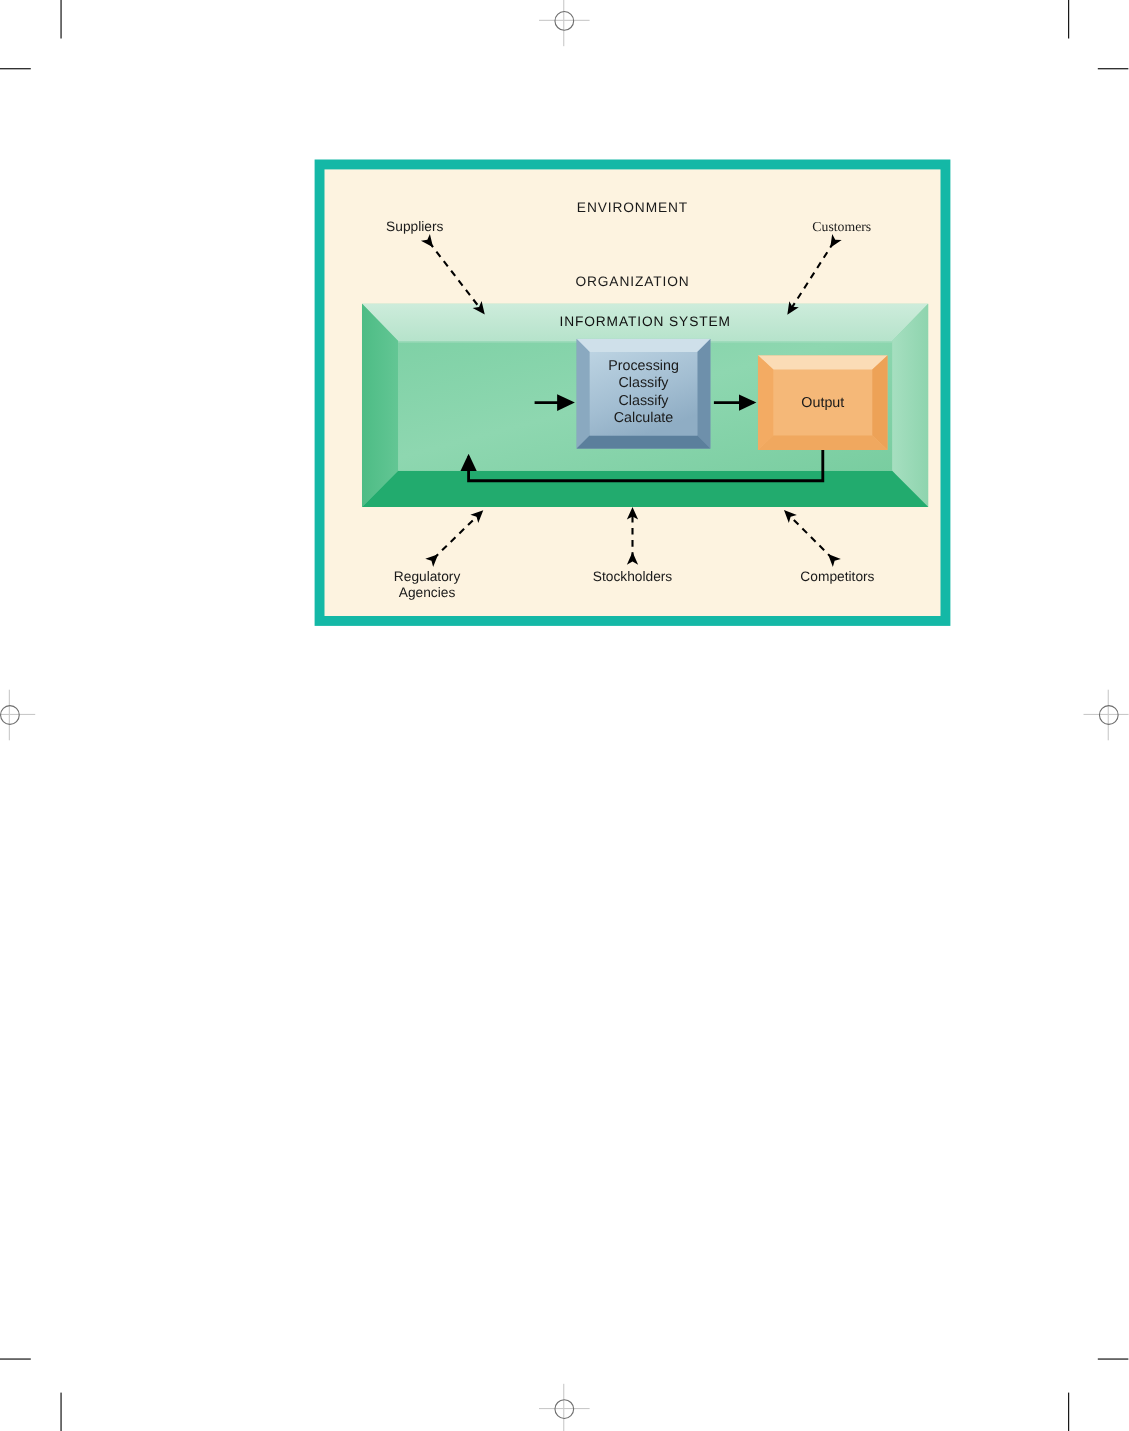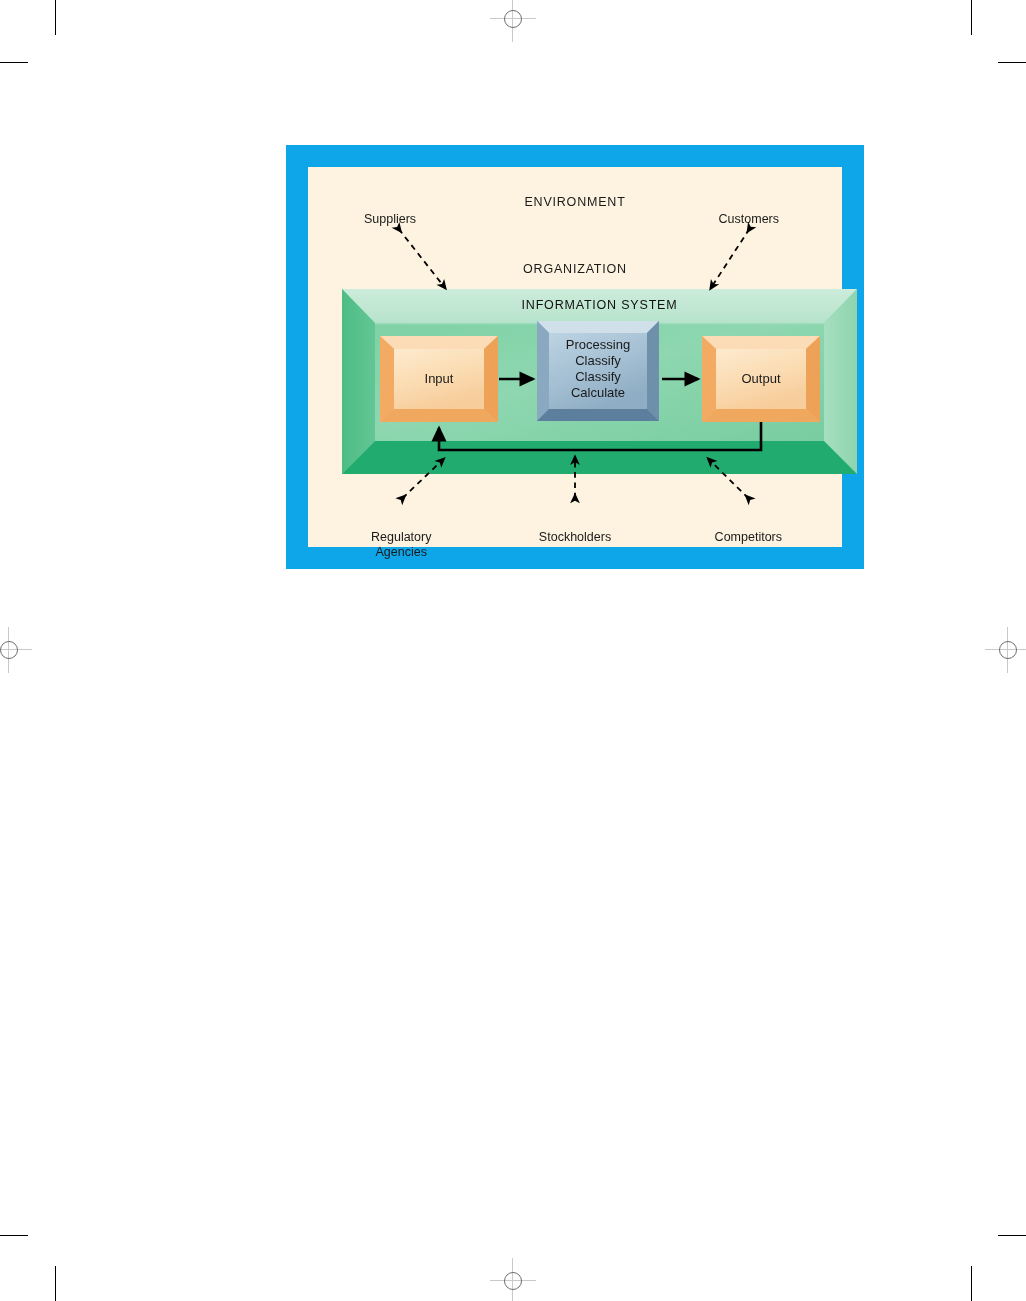--- a/index.html
+++ b/index.html
@@ -47,23 +47,23 @@
     background: #c9c9c9;
   }
 
   
   #figure {
     position: absolute;
     left: 286px;
     top: 145px;
     width: 578px;
     height: 424px;
-    background: #0ea5e9;            
+    background: #14b8a6;            
     box-sizing: border-box;
-    padding: 22px;
+    padding: 9px;
   }
   #figure-inner {
     width: 100%;
     height: 100%;
     background: #fdf3e0;            
     position: relative;
     box-sizing: border-box;
   }
 
   
@@ -88,21 +88,21 @@
 
   .env-label {
     position: absolute;
     font-size: 12.5px;
     color: #1a1a1a;
     white-space: nowrap;
     text-align: center;
     line-height: 15px;
   }
   #suppliers-label    { left: 56px;  top: 45px; }
-  #customers-label    { right: 63px; top: 45px; }
+  #customers-label    { right: 63px; top: 45px; font-family: Liberation Serif, serif; }
   #regulatory-label   { left: 63px;  top: 363px; }
   #stockholders-label { left: 50%; transform: translateX(-50%); top: 363px; }
   #competitors-label  { right: 60px; top: 363px; }
 
   
   #is-box {
     position: absolute;
     left: 34px;
     top: 122px;
     width: 515px;
@@ -287,38 +287,20 @@
           </marker>
         </defs>
 
         <line x1="157" y1="90" x2="191" y2="90" stroke="#000" stroke-width="2.6" marker-end="url(#solidhead)"></line>
 
         <line x1="320" y1="90" x2="356" y2="90" stroke="#000" stroke-width="2.6" marker-end="url(#solidhead)"></line>
 
         <path d="M419,133 L419,161 L97,161 L97,139" fill="none" stroke="#000" stroke-width="2.6" marker-end="url(#solidhead-up)"></path>
       </svg>
 
-      <div class="node" id="input-node">
-        <svg width="118" height="86" viewBox="0 0 118 86">
-          <defs>
-            <linearGradient id="oFace" x1="0" y1="0" x2="0.4" y2="1">
-              <stop offset="0%" stop-color="#fdeace"></stop>
-              <stop offset="55%" stop-color="#fbdcb3"></stop>
-              <stop offset="100%" stop-color="#f7cd9b"></stop>
-            </linearGradient>
-          </defs>
-          <rect x="0" y="0" width="118" height="86" fill="#f5b878"></rect>
-          <polygon points="0,0 118,0 104,13 14,13" fill="#fbdcb6"></polygon>
-          <polygon points="0,0 14,13 14,73 0,86" fill="#f3ab63"></polygon>
-          <polygon points="118,0 118,86 104,73 104,13" fill="#eda257"></polygon>
-          <polygon points="0,86 118,86 104,73 14,73" fill="#f0a85f"></polygon>
-          <rect x="14" y="13" width="90" height="60" fill="url(#oFace)"></rect>
-        </svg>
-        <div class="node-text">Input</div>
-      </div>
 
       <div class="node" id="proc-node">
         <svg width="122" height="100" viewBox="0 0 122 100">
           <defs>
             <linearGradient id="bFace" x1="0" y1="0" x2="0.5" y2="1">
               <stop offset="0%" stop-color="#bcd3e2"></stop>
               <stop offset="60%" stop-color="#a3bed2"></stop>
               <stop offset="100%" stop-color="#8fadc4"></stop>
             </linearGradient>
           </defs>

